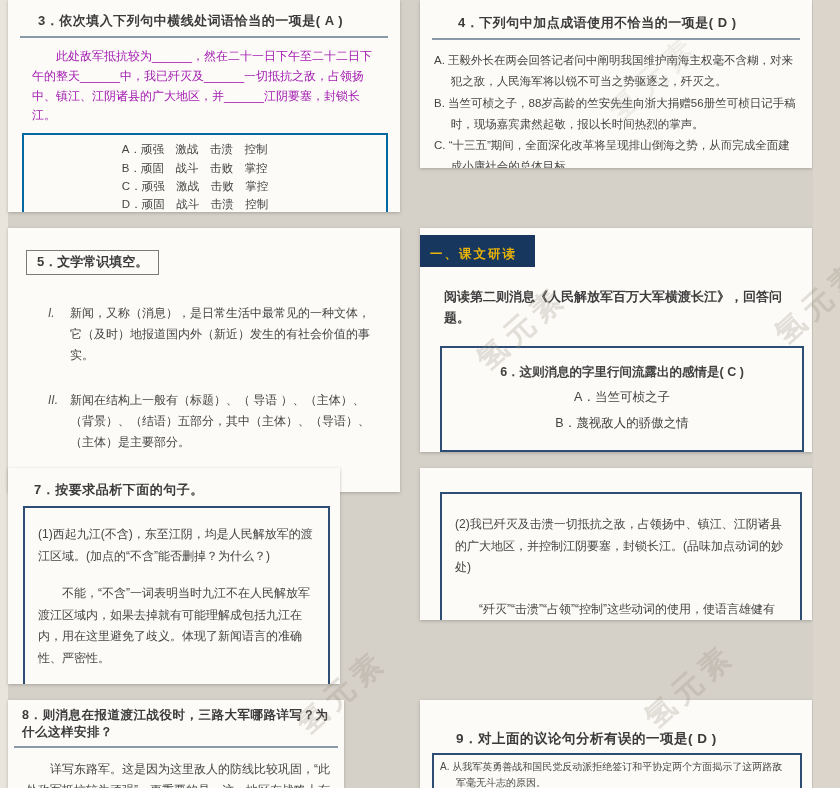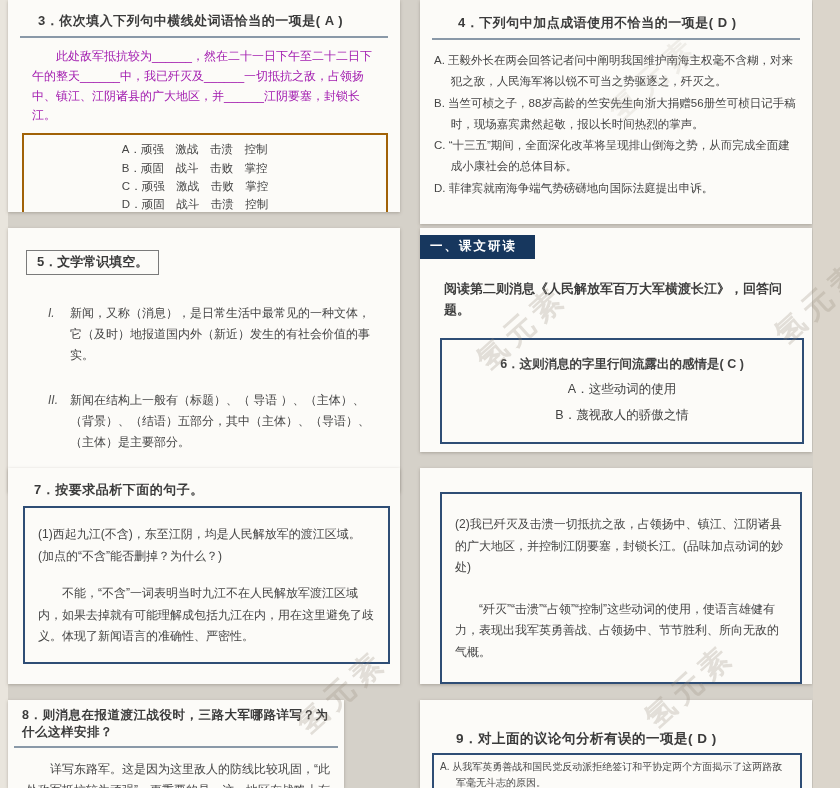--- a/index.html
+++ b/index.html
@@ -17,61 +17,61 @@
   }
   .stage::after { 
     content:""; position:absolute; right:0; top:0; width:27px; height:100%;
     background:#dbd5cb;
   }
   .panel {
     position:absolute; background:#fcfbf8; overflow:hidden;
     box-shadow:0 1px 3px rgba(90,80,70,.35);
   }
   .p1 { left:8px;   top:0;     width:392px; height:212px; }
-  .p2 { left:420px; top:0;     width:392px; height:224px; }
+  .p2 { left:420px; top:0;     width:392px; height:168px; }
   .p3 { left:8px;   top:228px; width:392px; height:264px; }
   .p4 { left:420px; top:228px; width:392px; height:224px; }
-  .p5 { left:8px;   top:468px; width:392px; height:216px; }
-  .p6 { left:420px; top:468px; width:392px; height:216px; }
+  .p5 { left:8px;   top:468px; width:332px; height:216px; }
+  .p6 { left:420px; top:468px; width:392px; height:152px; }
   .p7 { left:8px;   top:700px; width:336px; height:88px; }
   .p8 { left:420px; top:700px; width:392px; height:88px; }
 
   .q-title { font-size:13px; font-weight:bold; color:#3b3b3b; letter-spacing:.5px; }
   .p1 .q-title { padding:12px 10px 0 30px; }
   .p2 .q-title { padding:14px 10px 0 38px; }
   .rule { border:none; border-top:2px solid #8a99a8; margin:6px 12px 0 12px; }
 
   .p1 .body-text {
     margin:9px 16px 0 24px; font-size:12px; line-height:1.65; text-indent:2em;
     color:#a21caf;
   }
   .opt-box {
-    margin:7px 12px 0 14px; border:2px solid #a16207; padding:5px 0 6px;
+    margin:7px 12px 0 14px; border:2px solid #0369a1; padding:5px 0 6px;
   }
   .opt-center { width:max-content; margin:0 auto; transform:translateX(-10px); }
   .opt-line { font-size:11.5px; line-height:1.6; white-space:pre; color:#454545; }
 
   .p2 .opt-list { margin:10px 16px 0 14px; }
   .p2 .opt-para {
     font-size:11.5px; line-height:1.85; color:#454545;
     padding-left:1.45em; text-indent:-1.45em;
   }
 
   .label-box {
     display:inline-block; margin:22px 0 0 18px; border:1px solid #7a7a7a;
     padding:2px 10px 3px; font-size:13px; font-weight:bold; color:#3b3b3b;
   }
   .roman-list { margin:28px 26px 0 40px; }
   .roman-item { display:flex; margin-bottom:24px; font-size:12px; line-height:1.75; color:#454545; }
   .roman-item .num { width:22px; flex:0 0 22px; font-style:italic; color:#555; }
   .roman-item .txt { flex:1; }
 
   .badge {
-    width:max-content; margin-top:7px; background:#17375e; color:#ffffff;
-    font-size:12.5px; font-weight:bold; padding:3px 18px 4px 10px; letter-spacing:2px;
+    width:max-content; margin-top:7px; background:#17375e; color:#eab308;
+    font-size:12.5px; font-weight:bold; padding:11px 18px 4px 10px; letter-spacing:2px;
   }
   .p4 .intro { margin:20px 20px 0 24px; font-size:13px; font-weight:bold; color:#3d3d3d; line-height:1.6; }
   .p4 .q-box {
     margin:17px 8px 0 20px; border:2px solid #2e4d75; padding:12px 14px 14px;text-align:center;
   }
   .p4 .q-box .line { font-size:12.5px; line-height:2.05; color:#424242; }
   .p4 .q-box .line.first { font-weight:bold; }
 
   .p5 .q-title { padding:13px 10px 0 26px; }
   .ana-box {
@@ -150,21 +150,21 @@
         <span class="txt">新闻在结构上一般有（标题）、（ 导语 ）、（主体）、（背景）、（结语）五部分，其中（主体）、（导语）、（主体）是主要部分。</span>
       </div>
     </div>
   </div>
 
   <div class="panel p4">
     <div class="badge">一、课文研读</div>
     <div class="intro">阅读第二则消息《人民解放军百万大军横渡长江》，回答问题。</div>
     <div class="q-box">
       <div class="line first">6．这则消息的字里行间流露出的感情是(  C  )</div>
-      <div class="line">A．这些动词的使用</div>
+      <div class="line">A．当竺可桢之子</div>
       <div class="line">B．蔑视敌人的骄傲之情</div>
     </div>
   </div>
 
   <div class="panel p5">
     <div class="q-title">7．按要求品析下面的句子。</div>
     <div class="ana-box">
       <div class="quest">(1)西起九江(不含)，东至江阴，均是人民解放军的渡江区域。(加点的“不含”能否删掉？为什么？)</div>
       <div class="answ">不能，“不含”一词表明当时九江不在人民解放军渡江区域内，如果去掉就有可能理解成包括九江在内，用在这里避免了歧义。体现了新闻语言的准确性、严密性。</div>
     </div>

